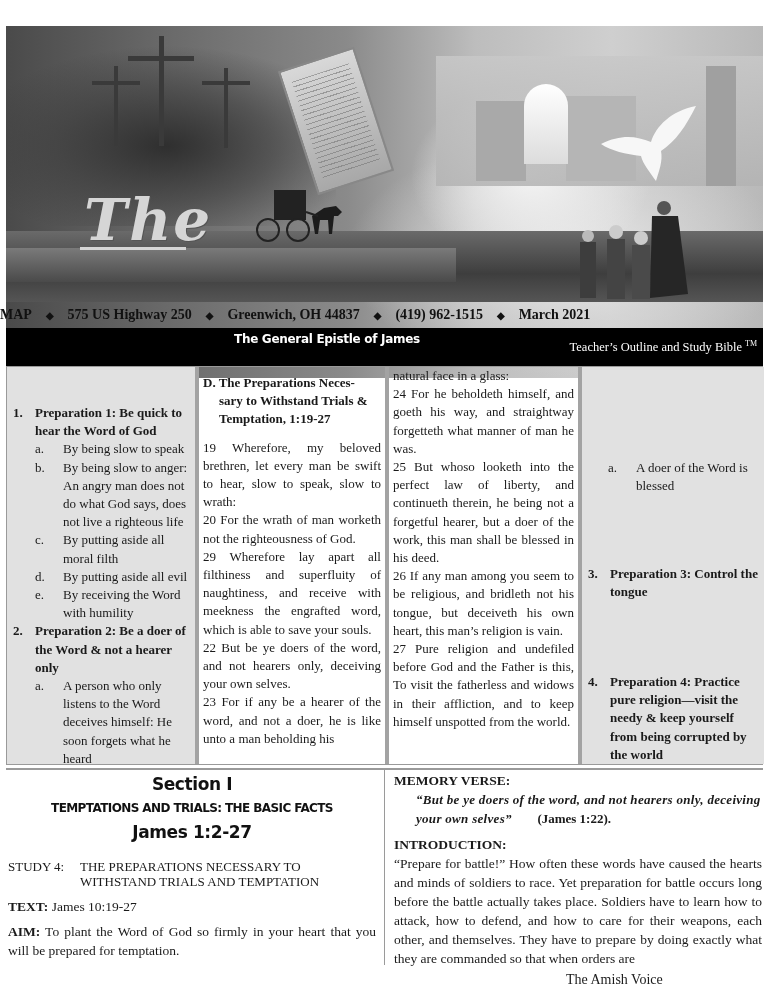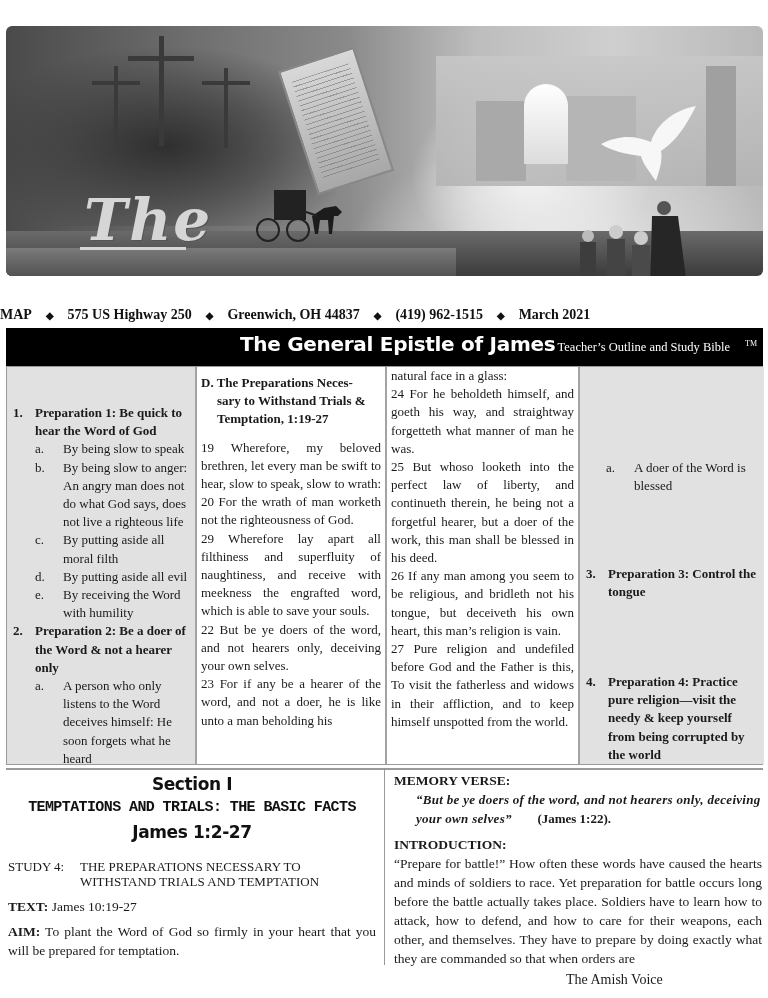--- a/index.html
+++ b/index.html
@@ -1,27 +1,26 @@
 <!DOCTYPE html>
 <html><head>
 <meta charset="utf-8">
 <style>
   * { box-sizing: border-box; margin: 0; padding: 0; }
   html, body { width: 768px; height: 998px; background: #ffffff; overflow: hidden; }
   body { position: relative; font-family: "Liberation Serif", serif; color: #1a1a1a; }
 
   
   .banner {
-    position: absolute; left: 6px; top: 26px; width: 757px; height: 250px;
+    position: absolute; left: 6px; top: 26px; width: 757px; height: 352px;
     overflow: hidden;
     background:
       radial-gradient(ellipse 120px 90px at 525px 150px, #f4f4f4 0%, rgba(240,240,240,0.6) 50%, rgba(200,200,200,0) 100%),
       radial-gradient(ellipse 220px 120px at 560px 230px, #e9e9e9 0%, rgba(220,220,220,0.5) 55%, rgba(200,200,200,0) 100%),
       linear-gradient(90deg, #4a4a4a 0%, #6f6f6f 25%, #8a8a8a 45%, #bdbdbd 62%, #cfcfcf 80%, #b9b9b9 100%);
-    border-radius: 6px;
   }
   .banner .sky-dark {
     position: absolute; left: 0; top: 0; width: 330px; height: 200px;
     background: radial-gradient(ellipse 200px 100px at 160px 120px, #2f2f2f 0%, rgba(60,60,60,0.6) 55%, rgba(90,90,90,0) 100%);
   }
   .banner .city {
     position: absolute; left: 430px; top: 30px; width: 327px; height: 130px;
     background: linear-gradient(180deg, #c8c8c8 0%, #b3b3b3 100%);
     opacity: 0.85;
   }
@@ -77,40 +76,40 @@
     white-space: nowrap;
   }
   .address-bar .sep { font-size: 10px; }
 
   
   .title-bar {
     position: absolute; left: 6px; top: 328px; width: 757px; height: 38px;
     background: #000; color: #fff;
   }
   .title-bar .epistle {
-    position: absolute; left: 234px; top: 4px;
-    font-family: "DejaVu Sans", sans-serif; font-weight: bold; font-size: 20px; letter-spacing: -0.3px;
+    position: absolute; left: 228px; top: 4px;
+    font-family: "DejaVu Sans", sans-serif; font-weight: bold; font-size: 12px; letter-spacing: -0.3px;
     white-space: nowrap;
   }
   .title-bar .subtitle {
     position: absolute; right: 6px; top: 11px;
     font-family: "Liberation Serif", serif; font-size: 12.5px; white-space: nowrap;
   }
-  .title-bar .subtitle sup { font-size: 8px; vertical-align: 5px; margin-left: 15px; }
+  .title-bar .subtitle sup { font-size: 8px; vertical-align: 5px; margin-left: 3px; }
 
   
   .outline {
     position: absolute; left: 6px; top: 366px; width: 757px; height: 399px;
     display: grid; grid-template-columns: 188px 190px 193px 186px;
     border: 1px solid #9a9a9a;
     font-size: 13px; line-height: 18.2px;
   }
   .col { padding: 0 4px; overflow: hidden; }
   .col.shaded { background: #e1e1e1; }
-  .col + .col { border-left: 2px solid #a3a3a3; }
+  .col + .col { border-left: 4px solid #a3a3a3; }
 
   .ol-item { display: grid; grid-template-columns: 24px 1fr; }
   .ol-item .num { font-weight: bold; padding-left: 2px; }
   .ol-item .txt { font-weight: bold; }
   .ol-sub { display: grid; grid-template-columns: 28px 1fr; padding-left: 24px; }
   .ol-sub .let { padding-left: 0; }
 
   .d-heading { font-weight: bold; margin-top: 7px; }
   .d-heading .first { display: block; }
   .d-heading .rest { display: block; padding-left: 16px; }
@@ -118,21 +117,21 @@
 
   
   .rule-h { position: absolute; left: 6px; top: 768px; width: 757px; height: 2px; background: #9a9a9a; }
   .rule-v { position: absolute; left: 384px; top: 770px; width: 1px; height: 195px; background: #9a9a9a; }
 
   .left-lower { position: absolute; left: 8px; top: 772px; width: 368px; }
   .section-title {
     text-align: center; font-family: "DejaVu Sans", sans-serif; font-weight: bold;
     font-size: 17px; line-height: 24px; color: #111; letter-spacing: -0.4px;
   }
-  .section-title.sub { font-size: 15px; letter-spacing: -0.6px; font-family: Liberation Mono, monospace; }
+  .section-title.sub { font-size: 12px; letter-spacing: -0.6px; }
   .study {
     margin-top: 15px; font-weight: normal; font-size: 13px; line-height: 15px;
     display: grid; grid-template-columns: 72px 1fr;
   }
   .para { font-size: 13.5px; line-height: 19px; text-align: justify; }
   .para b { font-weight: bold; }
 
   .right-lower { position: absolute; left: 394px; top: 772px; width: 368px; }
   .label { font-weight: bold; font-size: 13.5px; line-height: 18px; }
   .memory {

